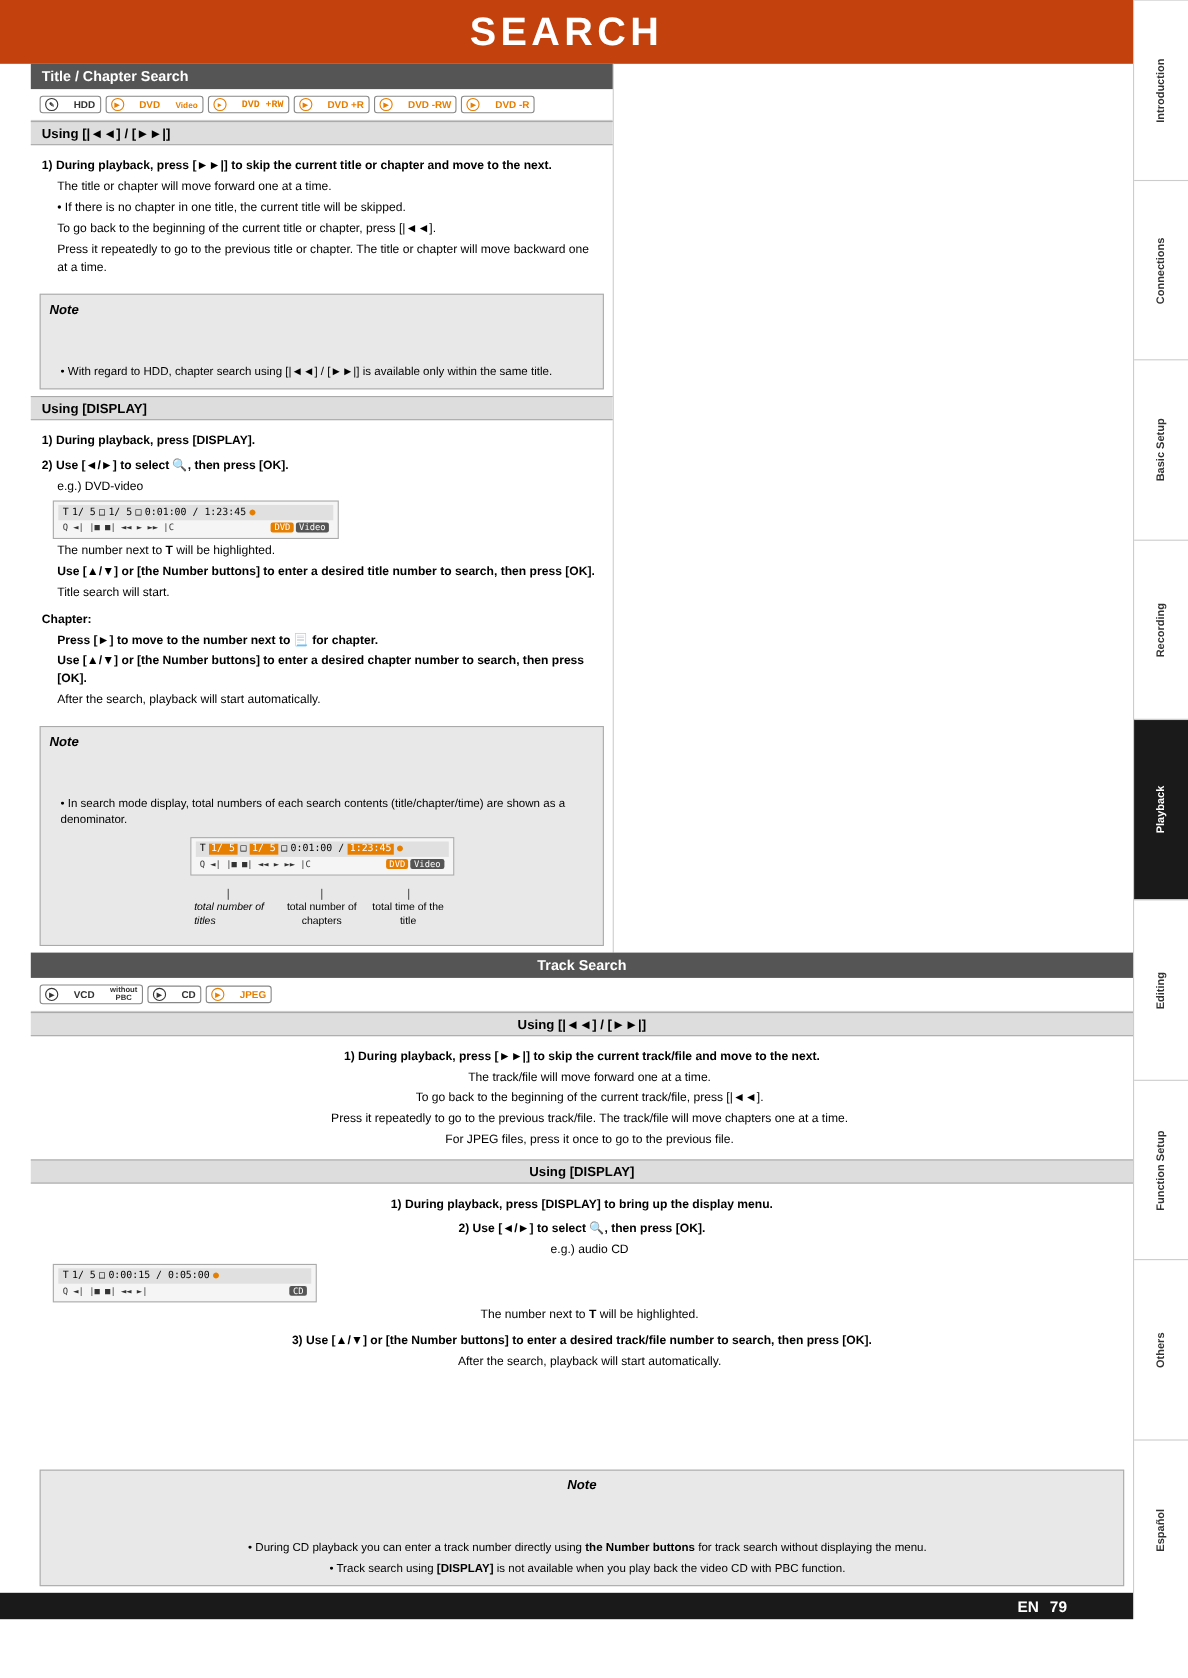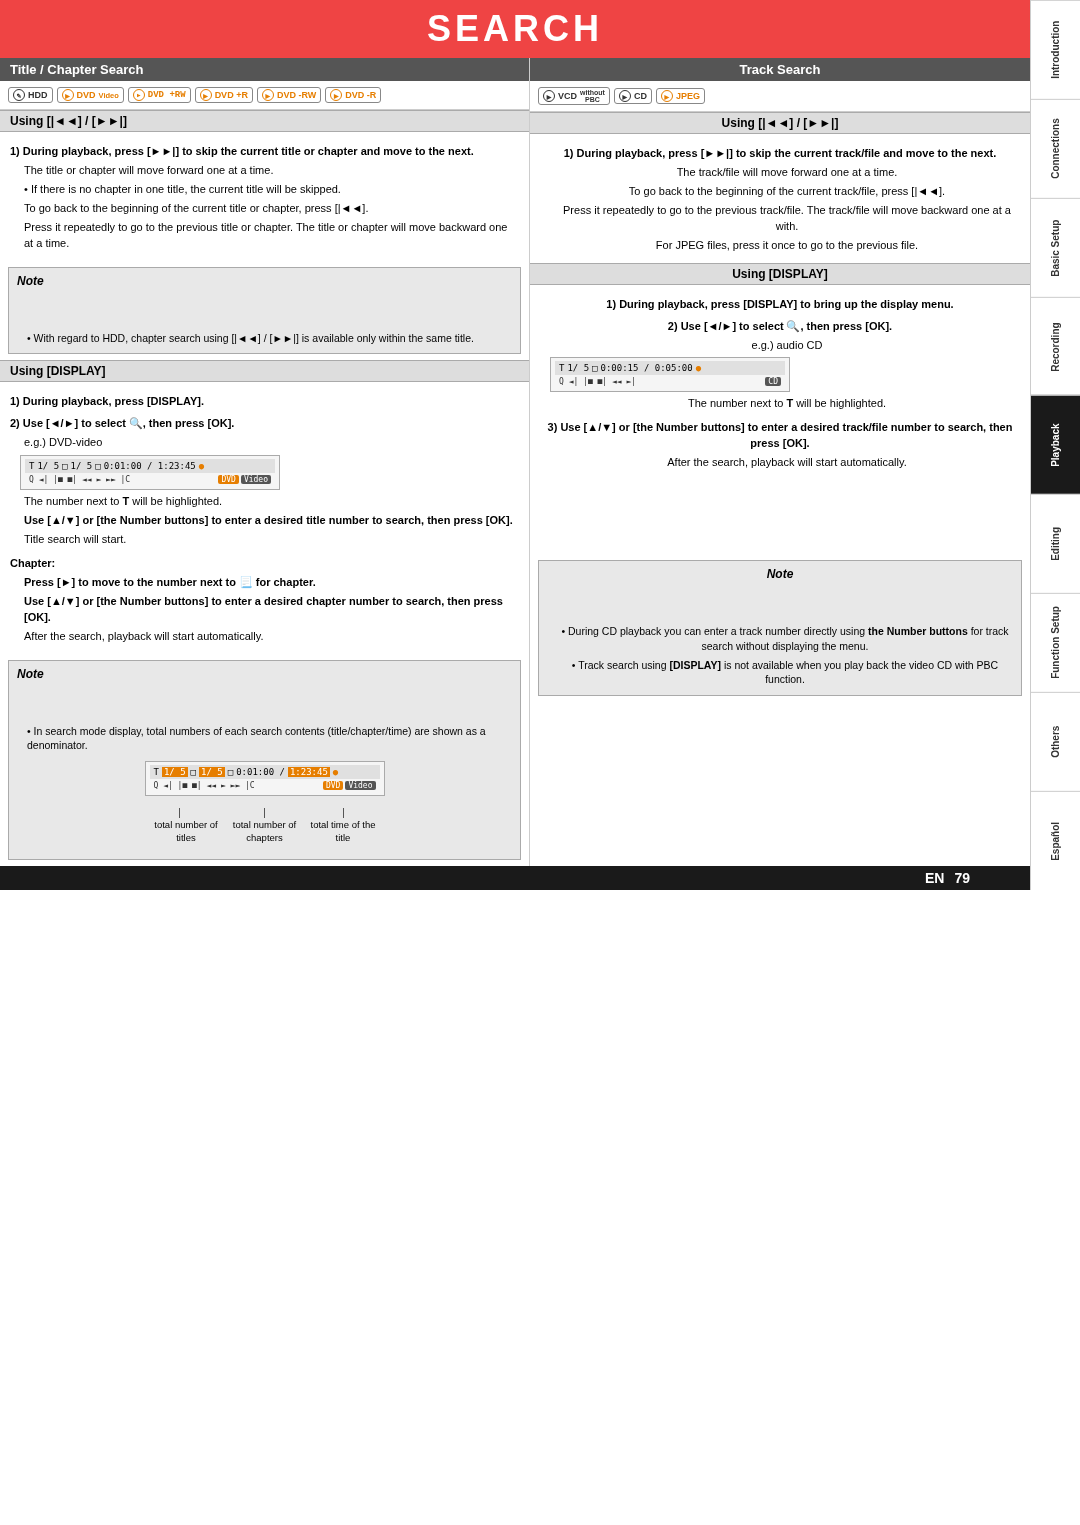--- a/index.html
+++ b/index.html
@@ -8,21 +8,21 @@
       font-size: 11px;
       background: #fff;
       width: 1080px;
       min-height: 1525px;
       position: relative;
       overflow-x: hidden;
     }
 
     
     .page-header {
-      background: #ef4444;
+      background: #c2410c;
       text-align: center;
       padding: 8px 0;
     }
     .page-header h1 {
       color: #fff;
       font-size: 36px;
       font-weight: bold;
       letter-spacing: 4px;
       text-transform: uppercase;
     }
@@ -59,21 +59,21 @@
       border-bottom: 1px solid #ccc;
     }
     .media-badge {
       display: inline-flex;
       align-items: center;
       border: 1.5px solid #888;
       border-radius: 3px;
       padding: 1px 4px;
       font-size: 9px;
       font-weight: bold;
-      gap: 3px;
+      gap: 14px;
       min-width: 36px;
     }
     .media-badge .icon-circle {
       width: 12px;
       height: 12px;
       border-radius: 50%;
       border: 1.5px solid currentColor;
       display: inline-flex;
       align-items: center;
       justify-content: center;
@@ -239,21 +239,22 @@
     }
 
     
     .page-wrapper {
       position: relative;
       padding-right: 50px;
     }
 
     .two-col {
       display: flex;
-      flex-direction: row;
+      flex-direction: column;
+      padding-left: 28px;
     }
 
     .bold { font-weight: bold; }
     .italic { font-style: italic; }
   </style>
 </head>
 <body>
 
 <div class="page-wrapper">
 
@@ -404,21 +405,21 @@
             <div class="screen-bottom">
               <span>Q ◄| |■ ■| ◄◄ ► ►► |C</span>
               <div style="display:flex;gap:2px">
                 <span class="screen-badge orange">DVD</span>
                 <span class="screen-badge">Video</span>
               </div>
             </div>
           </div>
 
           <div style="display:flex; justify-content:space-between; margin-top:12px; padding: 0 4px;">
-            <div style="text-align:center; width:75px;">
+            <div style="text-align:left; width:75px;font-style:italic;">
               <div style="border-left:1px solid #555;height:10px;margin-left:30px;"></div>
               <p style="font-size:9.5px">total number of titles</p>
             </div>
             <div style="text-align:center; width:75px;">
               <div style="border-left:1px solid #555;height:10px;margin-left:37px;"></div>
               <p style="font-size:9.5px">total number of chapters</p>
             </div>
             <div style="text-align:center; width:75px;">
               <div style="border-left:1px solid #555;height:10px;margin-left:37px;"></div>
               <p style="font-size:9.5px">total time of the title</p>
@@ -457,21 +458,21 @@
         <p class="step bold">
           1) During playback, press [►►|] to skip the current track/file and move to the next.
         </p>
         <p class="indent">
           The track/file will move forward one at a time.
         </p>
         <p class="indent">
           To go back to the beginning of the current track/file, press [|◄◄].
         </p>
         <p class="indent">
-          Press it repeatedly to go to the previous track/file. The track/file will move backward one at a with.
+          Press it repeatedly to go to the previous track/file. The track/file will move chapters one at a time.
         </p>
         <p class="indent">
           For JPEG files, press it once to go to the previous file.
         </p>
       </div>
 
       <div class="subsection-header">
         Using [DISPLAY]
       </div>
 

